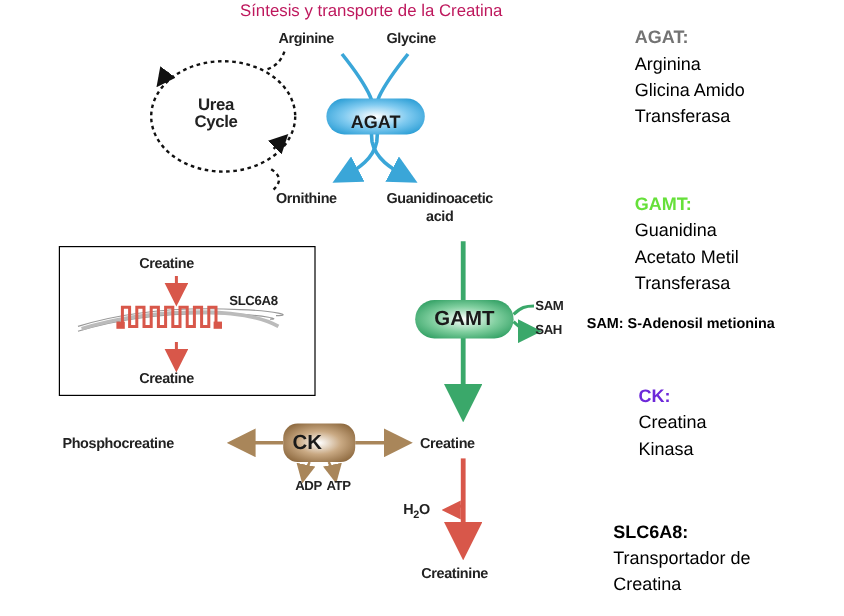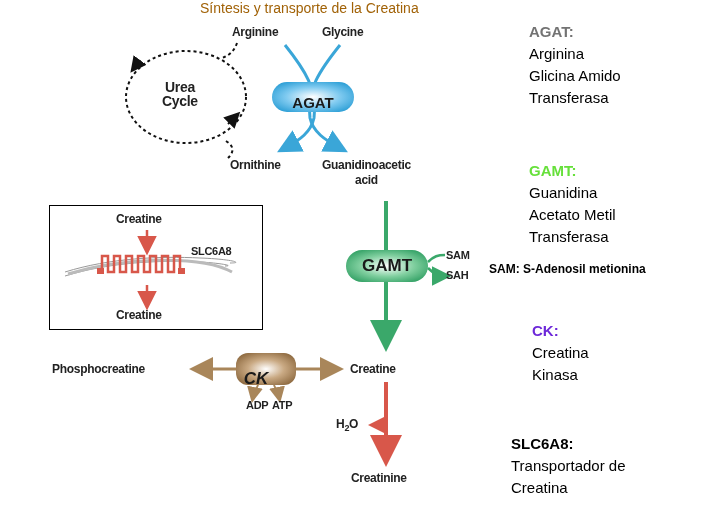--- a/index.html
+++ b/index.html
@@ -1,18 +1,18 @@
 <!DOCTYPE html>
 <html><head>
 <meta charset="utf-8">
 <style>
   html, body { margin:0; padding:0; background:#ffffff; }
   body { width:703px; height:513px; position:relative; overflow:hidden; font-family:"Liberation Sans", sans-serif; }
   .abs { position:absolute; }
-  .title { left:200px; top:0px; font-size:14px; color:#a16207; white-space:nowrap; }
+  .title { left:200px; top:0px; font-size:14px; color:#be185d; white-space:nowrap; }
   .lbl { font-size:12px; font-weight:bold; color:#222; white-space:nowrap; letter-spacing:-0.3px; }
   .side { font-size:15px; color:#000; line-height:22px; white-space:nowrap; }
   .side .hd { font-weight:bold; }
   svg.diagram { position:absolute; left:0; top:0; }
   .pill { position:absolute; display:flex; align-items:center; justify-content:center; font-weight:bold; color:#1a1a1a; font-size:17px; }
   .inset { position:absolute; left:49px; top:205px; width:212px; height:123px; border:1px solid #000; }
 </style>
 </head>
 <body>
 
@@ -107,21 +107,21 @@
 <div class="abs lbl" style="left:232px;top:25px;">Arginine</div>
 <div class="abs lbl" style="left:322px;top:25px;">Glycine</div>
 <div class="abs lbl" style="left:230px;top:158px;">Ornithine</div>
 <div class="abs lbl" style="left:322px;top:158px;text-align:center;line-height:15px;">
   <div>Guanidinoacetic</div>
   <div>acid</div>
 </div>
 
 <div class="pill" style="left:272px;top:82px;width:82px;height:41px;font-size:15px;">AGAT</div>
 <div class="pill" style="left:346px;top:250px;width:82px;height:32px;">GAMT</div>
-<div class="pill" style="left:236px;top:363px;width:40px;height:32px;font-style:italic;">CK</div>
+<div class="pill" style="left:236px;top:353px;width:40px;height:32px;">CK</div>
 
 <div class="abs lbl" style="left:446px;top:249px;font-size:11px;">SAM</div>
 <div class="abs lbl" style="left:446px;top:269px;font-size:11px;">SAH</div>
 
 <div class="abs lbl" style="left:52px;top:362px;">Phosphocreatine</div>
 <div class="abs lbl" style="left:350px;top:362px;">Creatine</div>
 <div class="abs lbl" style="left:235px;top:399px;font-size:11px;margin-left:11px;">ADP</div>
 <div class="abs lbl" style="left:272px;top:399px;font-size:11px;">ATP</div>
 <div class="abs lbl" style="left:336px;top:417px;"><span>H</span><sub style="font-size:9px">2</sub><span>O</span></div>
 <div class="abs lbl" style="left:351px;top:471px;">Creatinine</div>

